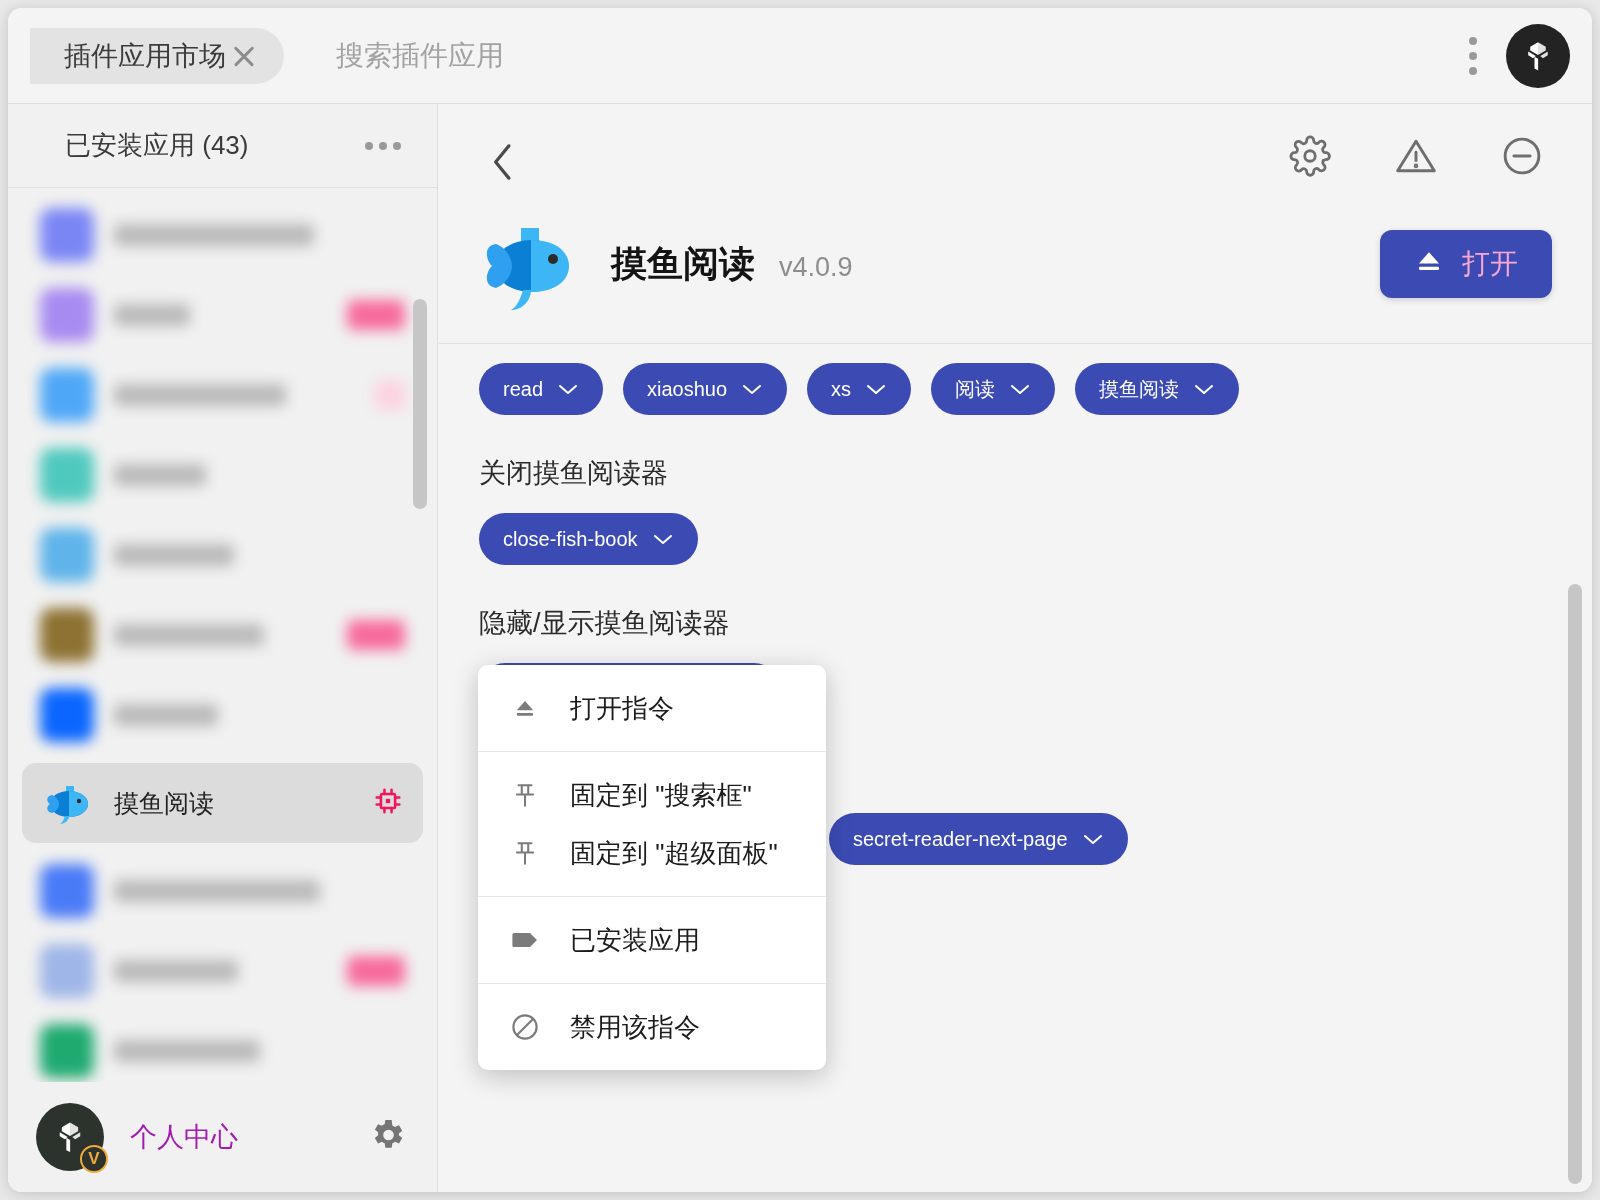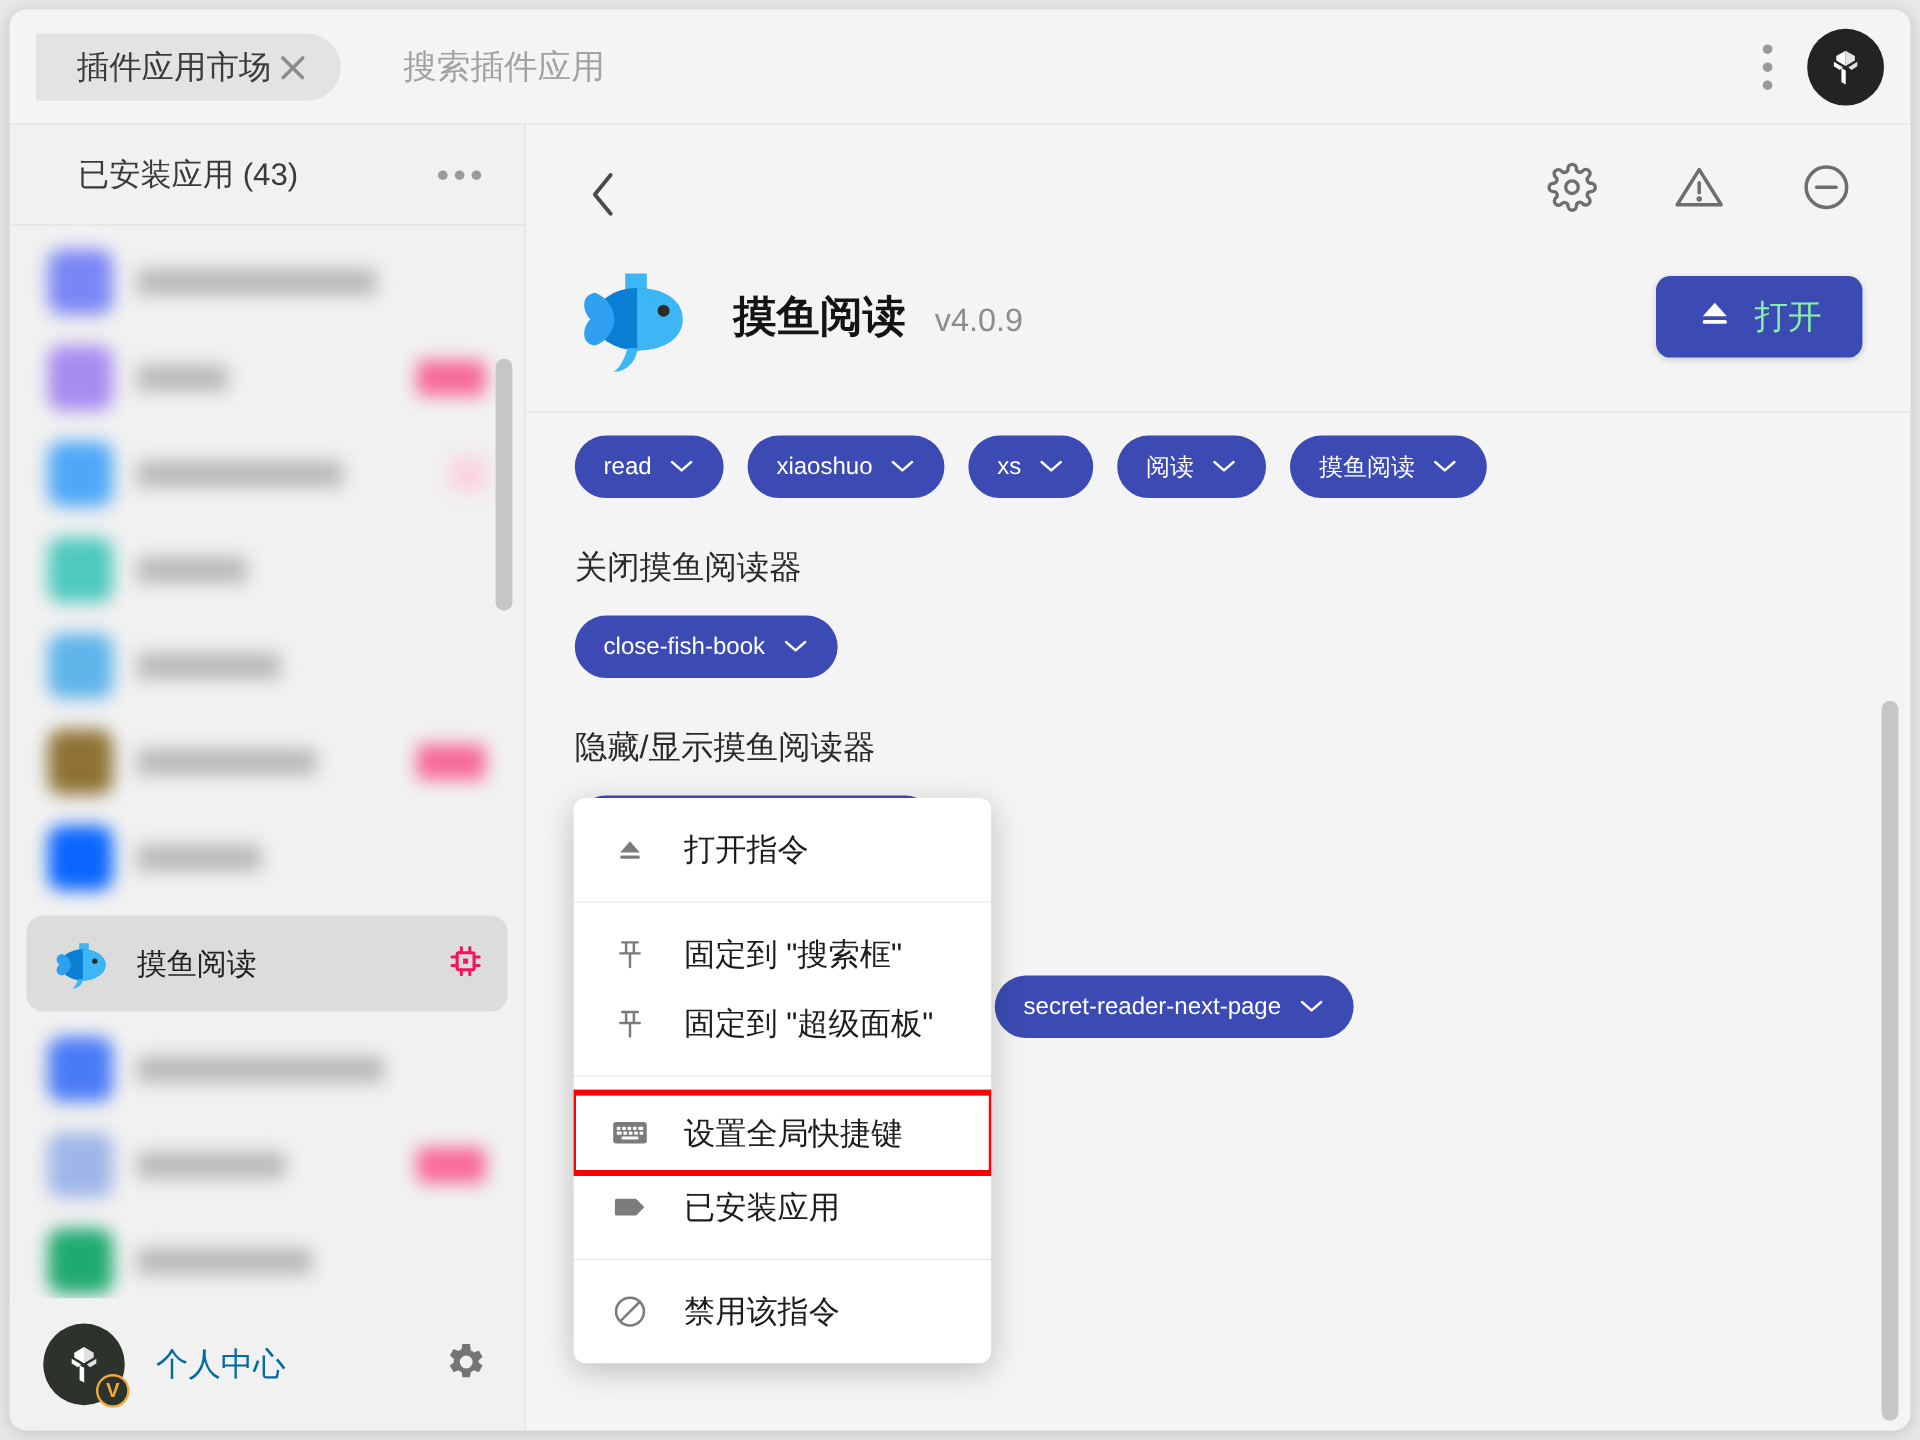--- a/index.html
+++ b/index.html
@@ -108,21 +108,21 @@
   }
   .avatar-foot {
     width:68px; height:68px; border-radius:50%; background:#2c332c; position:relative;
     display:flex; align-items:center; justify-content:center; flex:0 0 auto; cursor:pointer;
   }
   .avatar-v {
     position:absolute; right:-4px; bottom:-2px; width:28px; height:28px; border-radius:50%;
     background:#2c332c; border:2px solid #f0a93a; color:#f0a93a;
     font-size:17px; font-weight:700; display:flex; align-items:center; justify-content:center;
   }
-  .foot-label { font-size:27px; color:#0369a1; }
+  .foot-label { font-size:27px; color:#a21caf; }
   .foot-gear { margin-left:auto; cursor:pointer; }
 
   
   .sb-scroll {
     position:absolute; right:10px; top:195px; width:14px; height:210px;
     border-radius:7px; background:#c6c6c6; cursor:pointer;
   }
 
   
   .main { position:absolute; left:431px; top:96px; right:0; bottom:0; background:#f4f4f4; }
@@ -136,21 +136,21 @@
   .head-actions { position:absolute; right:48px; top:30px; display:flex; gap:62px; align-items:center; }
   .head-icon { cursor:pointer; display:flex; align-items:center; justify-content:center; width:44px; height:44px;}
 
   .app-row { position:absolute; left:34px; top:104px; right:40px; display:flex; align-items:center; }
   .app-icon { width:112px; height:112px; flex:0 0 auto; margin-right:26px;}
   .app-titleline { display:flex; align-items:baseline; gap:24px; }
   .app-name { font-size:36px; font-weight:700; color:#141414; }
   .app-ver { font-size:27px; color:#8d8d8d; }
   .app-desc { font-size:27px; color:#7c7c7c; margin-top:16px; }
   .open-btn {
-    margin-left:auto; background:#3c4bb3; color:#86efac; border:none;
+    margin-left:auto; background:#3c4bb3; color:#f9a8d4; border:none;
     height:68px; padding:0 34px; border-radius:12px; cursor:pointer;
     display:flex; align-items:center; gap:18px;
     font-size:28px; font-family:inherit; box-shadow:0 2px 6px rgba(0,0,0,.16);
   }
 
   .main-body {
     position:absolute; left:0; top:241px; right:0; bottom:0; overflow:hidden; padding:0 40px;
   }
   .sec { margin-top:0; }
   .sec-title { font-size:27px; color:#2a2a2a; margin:40px 0 22px 0; }
@@ -497,41 +497,20 @@
         <span class="ctx-ico">
           <svg width="26" height="28" viewBox="0 0 24 26" fill="none" stroke="#7b7b7b" stroke-width="1.9" stroke-linecap="round">
             <path d="M6 4h12M9 4v8M15 4v8M4.5 12.5h15M12 12.5V23"></path>
           </svg>
         </span>
         <span>固定到 "超级面板"</span>
       </div>
     </div>
 
     <div class="ctx-group">
-      <div class="ctx-item highlight">
-        <span class="ctx-ico">
-          <svg width="30" height="22" viewBox="0 0 30 22">
-            <rect x="1" y="2" width="28" height="18" rx="2.5" fill="#7b7b7b"></rect>
-            <g fill="#fff">
-              <rect x="4" y="6" width="3" height="2.6" rx=".6"></rect>
-              <rect x="8.5" y="6" width="3" height="2.6" rx=".6"></rect>
-              <rect x="13" y="6" width="3" height="2.6" rx=".6"></rect>
-              <rect x="17.5" y="6" width="3" height="2.6" rx=".6"></rect>
-              <rect x="22" y="6" width="4" height="2.6" rx=".6"></rect>
-              <rect x="4" y="10" width="4" height="2.6" rx=".6"></rect>
-              <rect x="9.5" y="10" width="3" height="2.6" rx=".6"></rect>
-              <rect x="14" y="10" width="3" height="2.6" rx=".6"></rect>
-              <rect x="18.5" y="10" width="3" height="2.6" rx=".6"></rect>
-              <rect x="23" y="10" width="3" height="2.6" rx=".6"></rect>
-              <rect x="8" y="14" width="14" height="2.6" rx=".6"></rect>
-            </g>
-          </svg>
-        </span>
-        <span>设置全局快捷键</span>
-      </div>
       <div class="ctx-item">
         <span class="ctx-ico">
           <svg width="28" height="22" viewBox="0 0 28 22">
             <path d="M3 4h16l7 7-7 7H3a1.6 1.6 0 0 1-1.6-1.6V5.6A1.6 1.6 0 0 1 3 4Z" fill="#7b7b7b"></path>
           </svg>
         </span>
         <span>已安装应用</span>
       </div>
     </div>
 

